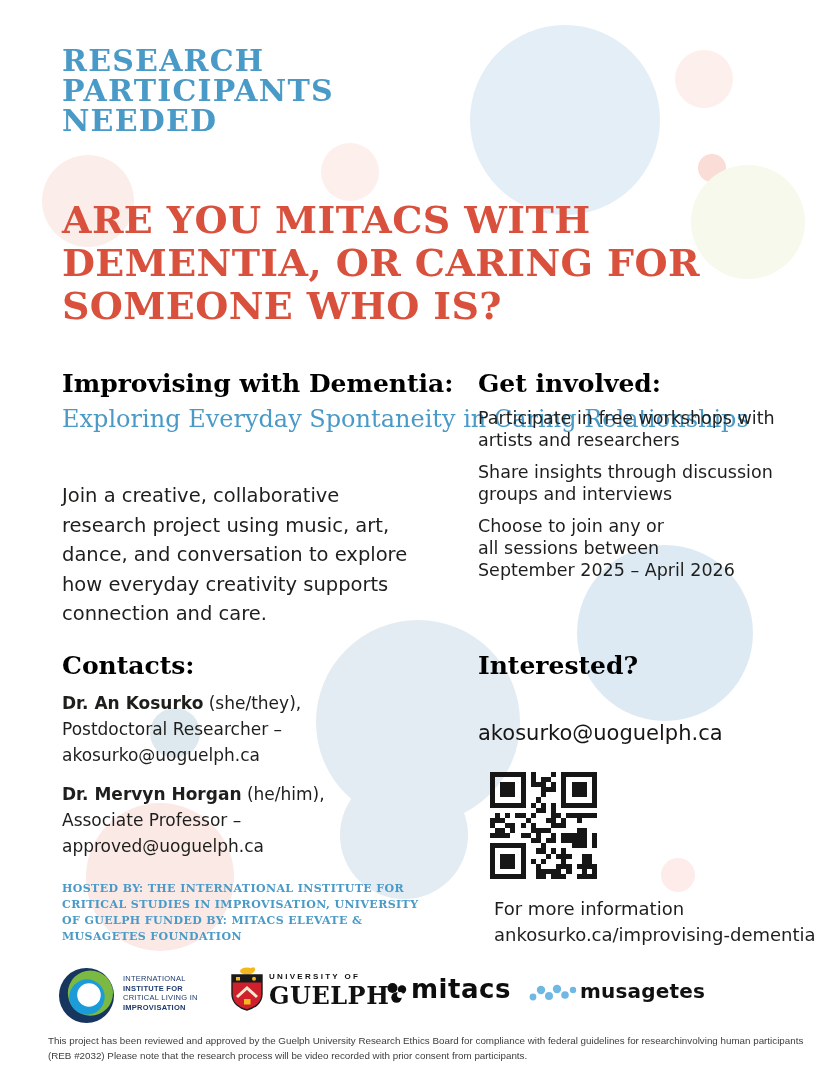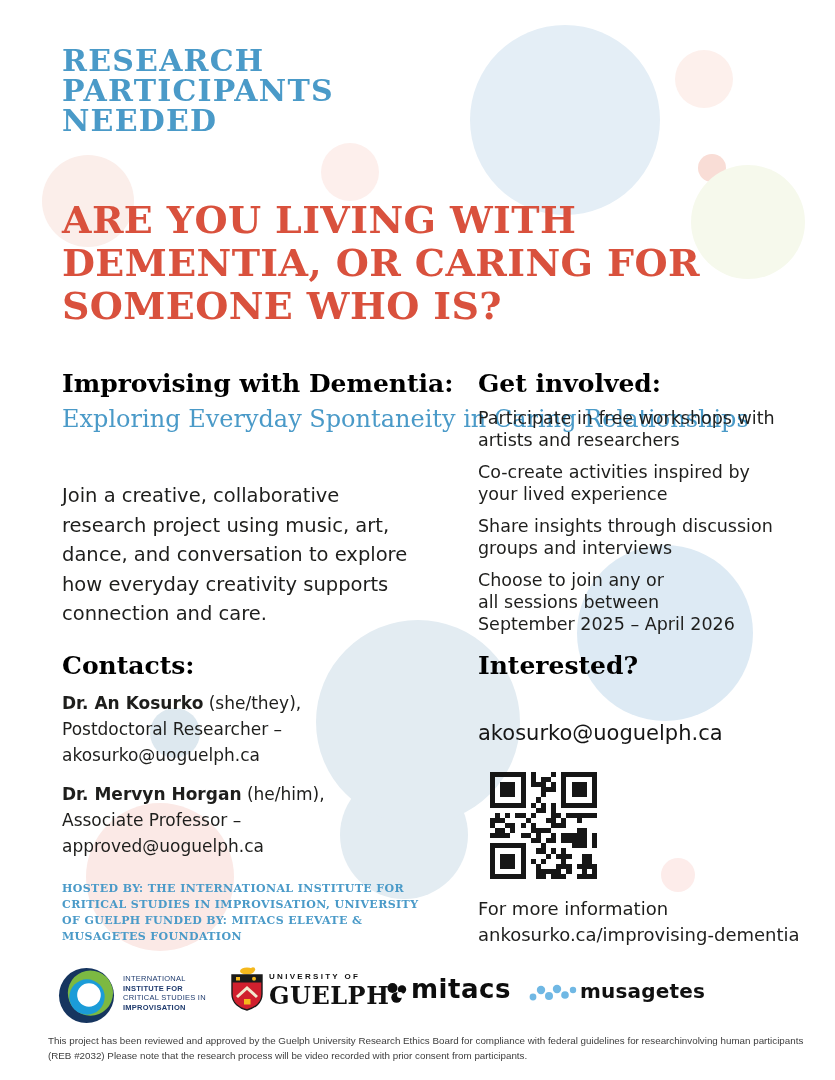--- a/index.html
+++ b/index.html
@@ -2,21 +2,21 @@
 <html><head>
 <meta charset="utf-8">
 <style>
   html,body{margin:0;padding:0;background:#ffffff;}
   .page{
     position:relative;width:835px;height:1080px;background:#ffffff;
     overflow:hidden;font-family:"DejaVu Sans",sans-serif;color:#1e1e1c;
   }
   .circle{position:absolute;border-radius:50%;z-index:0;}
   .layer{position:absolute;z-index:1;}
-  .pre{white-space:pre-line;}
+  .pre{white-space:pre-line;margin-left:16px;}
 
   .eyebrow{
     left:62px;top:46px;
     font-family:"DejaVu Serif",serif;font-weight:700;
     font-size:30px;line-height:30px;letter-spacing:1.2px;
     color:#4a9ac8;white-space:pre-line;
   }
   .headline{
     left:62px;top:198px;margin:0;
     font-family:"DejaVu Serif",serif;font-weight:700;
@@ -109,21 +109,21 @@
     <div class="circle" style="left: 42px; top: 155px; height: 92px; width: 92px; background: rgb(251, 238, 234);"></div>
     <div class="circle" style="left: 698px; top: 154px; height: 28px; width: 28px; background: rgb(249, 221, 214);"></div>
     <div class="circle" style="left: 691px; top: 165px; height: 114px; width: 114px; background: rgb(246, 249, 236);"></div>
     <div class="circle" style="left: 675px; top: 50px; height: 58px; width: 58px; background: rgb(253, 240, 236);"></div>
     <div class="circle" style="left: 470px; top: 25px; height: 190px; width: 190px; background: rgb(228, 238, 246);"></div>
 
   <div class="layer eyebrow">RESEARCH
 PARTICIPANTS
 NEEDED</div>
 
-  <h1 class="layer headline">ARE YOU LIVING WITH
+  <h1 class="layer headline">ARE YOU MITACS WITH
 DEMENTIA, OR CARING FOR
 SOMEONE WHO IS?</h1>
 
   <h2 class="layer sec-head proj-title">Improvising with Dementia:</h2>
   <div class="layer proj-subtitle">Exploring Everyday Spontaneity
 in Caring Relationships</div>
   <p class="layer description pre" style="margin:0">Join a creative, collaborative
 research project using music, art,
 dance, and conversation to explore
 how everyday creativity supports
@@ -145,22 +145,20 @@
 
   <div class="layer hosted">HOSTED BY: THE INTERNATIONAL INSTITUTE FOR
 CRITICAL STUDIES IN IMPROVISATION, UNIVERSITY
 OF GUELPH FUNDED BY: MITACS ELEVATE &amp;
 MUSAGETES FOUNDATION</div>
 
   <h2 class="layer sec-head involved-head">Get involved:</h2>
   <div class="layer involved-list">
     <div class="involved-item">Participate in free workshops with
 artists and researchers</div>
-    <div class="involved-item">Co-create activities inspired by
-your lived experience</div>
     <div class="involved-item">Share insights through discussion
 groups and interviews</div>
     <div class="involved-item">Choose to join any or
 all sessions between
 September 2025 – April 2026</div>
   </div>
 
   <h2 class="layer sec-head interested-head">Interested?</h2>
   <div class="layer email">akosurko@uoguelph.ca</div>
 
@@ -173,21 +171,21 @@
 
   <svg class="logo-row iicsi-logo" width="57" height="57" viewBox="0 0 58 58">
     <circle cx="29" cy="29" r="28" fill="#16355f"></circle>
     <circle cx="33" cy="26.5" r="23" fill="#7cb942"></circle>
     <circle cx="29.5" cy="30.5" r="18" fill="#1b9cd8"></circle>
     <circle cx="31.5" cy="28.5" r="12" fill="#ffffff"></circle>
   </svg>
   <div class="logo-row iicsi-text">
     <div>INTERNATIONAL</div>
     <div class="bold">INSTITUTE FOR</div>
-    <div>CRITICAL STUDIES IN</div>
+    <div>CRITICAL LIVING IN</div>
     <div class="bold">IMPROVISATION</div>
   </div>
 
   <svg class="logo-row guelph-crest" width="38" height="46" viewBox="0 0 38 46">
     <ellipse cx="19" cy="5" rx="7" ry="3.6" fill="#f5b81c"></ellipse>
     <circle cx="25" cy="3.5" r="2.2" fill="#f5b81c"></circle>
     <path d="M4 9 h30 v19 c0 9 -7.5 14 -15 16 c-7.5 -2 -15 -7 -15 -16 z" fill="#d0202e" stroke="#1a1a1a" stroke-width="1.4"></path>
     <rect x="4" y="9" width="30" height="7.5" fill="#1a1a1a"></rect>
     <rect x="8" y="11" width="4" height="3.5" fill="#f5b81c"></rect>
     <circle cx="26" cy="12.8" r="2" fill="#f5b81c"></circle>

